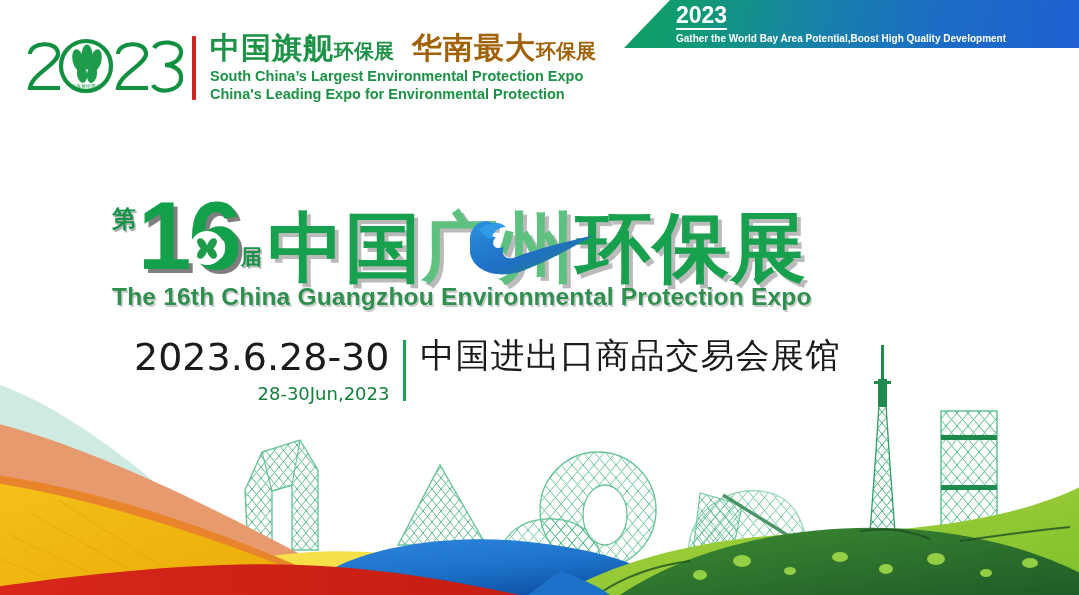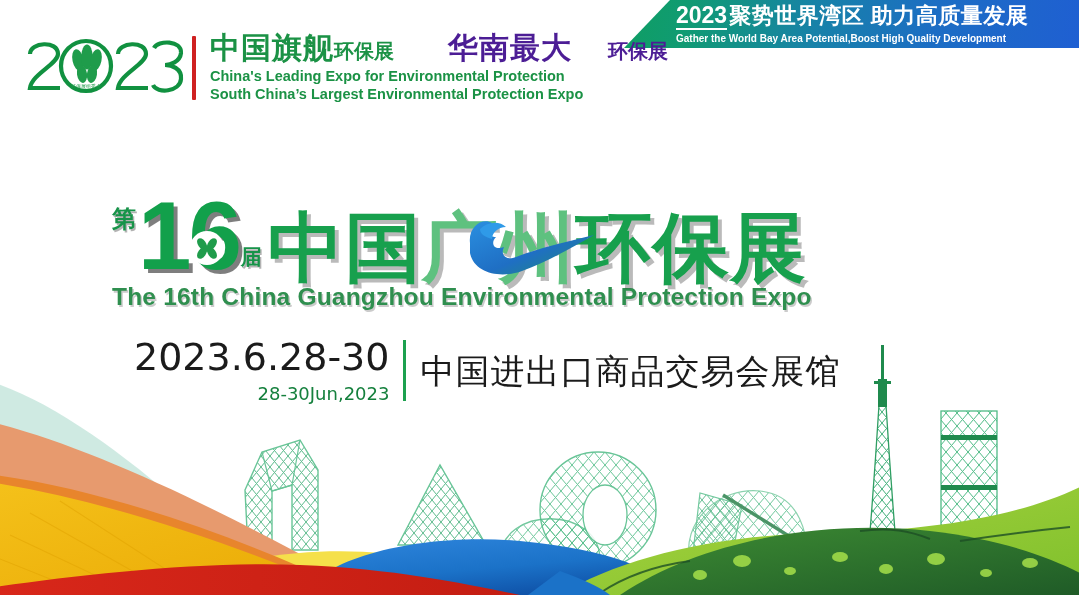--- a/index.html
+++ b/index.html
@@ -73,21 +73,21 @@
     display:flex;align-items:baseline;
     color:#1b9245;
     white-space:nowrap;
     line-height:1;
     margin-bottom:5px;
     justify-content:space-between;
   }
   .ht-cn .big{font-size:30px;font-weight:bold;letter-spacing:1px;}
   .ht-cn .sml{font-size:20px;font-weight:bold;letter-spacing:0px;}
   .ht-cn .gap{display:inline-block;width:18px;}
-  .ht-cn .pale{color:#4c1d95;margin-left:36px;}
+  .ht-cn .pale{color:#a16207;}
   .ht-en{
     color:#1b9245;
     font-size:14.5px;
     font-weight:bold;
     line-height:1.22;
     white-space:nowrap;
     letter-spacing:0px;
   }
 
   
@@ -196,21 +196,21 @@
     margin-top:9px;
     white-space:nowrap;
     font-family:"DejaVu Sans","Liberation Sans",sans-serif;
   }
   .info-sep{
     width:3px;
     background:#1da14f;
     margin:2px 0 2px 0;
   }
   .info-right{
-    display:flex;flex-direction:column;justify-content:center;
+    display:flex;flex-direction:row;justify-content:center;
     padding-left:14px;
     text-align:center;
   }
   .info-venue{
     color:#1b1b1b;
     font-size:34px;
     line-height:1;
     letter-spacing:1px;
     white-space:nowrap;
     font-family:"DejaVu Sans","Liberation Sans",sans-serif;
@@ -235,21 +235,20 @@
 </style>
 </head>
 <body>
 
 <div id="poster">
 
   <div class="top-banner">
     <div class="top-banner-inner">
       <div class="tb-line1">
         <span class="tb-year">2023</span>
-        <span>聚势世界湾区 助力高质量发展</span>
       </div>
       <div class="tb-line2">Gather the World Bay Area Potential,Boost High Quality Development</div>
     </div>
   </div>
 
   <div class="header">
 
     <div class="logo2023">
       <svg width="160" height="72" viewBox="0 0 160 72">
         <g fill="none" stroke="#119140" stroke-width="4.2">
@@ -277,22 +276,22 @@
     <div class="red-rule"></div>
 
     <div class="header-text">
       <div class="ht-cn">
         <span class="big">中国旗舰</span>
         <span class="sml">环保展</span>
         <span class="gap"></span>
         <span class="big pale">华南最大</span>
         <span class="sml pale">环保展</span>
       </div>
+      <div class="ht-en">South China’s Largest Environmental Protection Expo</div>
       <div class="ht-en">China's Leading Expo for Environmental Protection</div>
-      <div class="ht-en">South China’s Largest Environmental Protection Expo</div>
     </div>
   </div>
 
   <div class="main-title">
     <div class="mt-row">
       <div class="mt-di">第</div>
       <div class="mt-16">
         <span>16</span>
         <span class="leaf-in-6">
           <svg width="28" height="28" viewBox="0 0 28 28">

